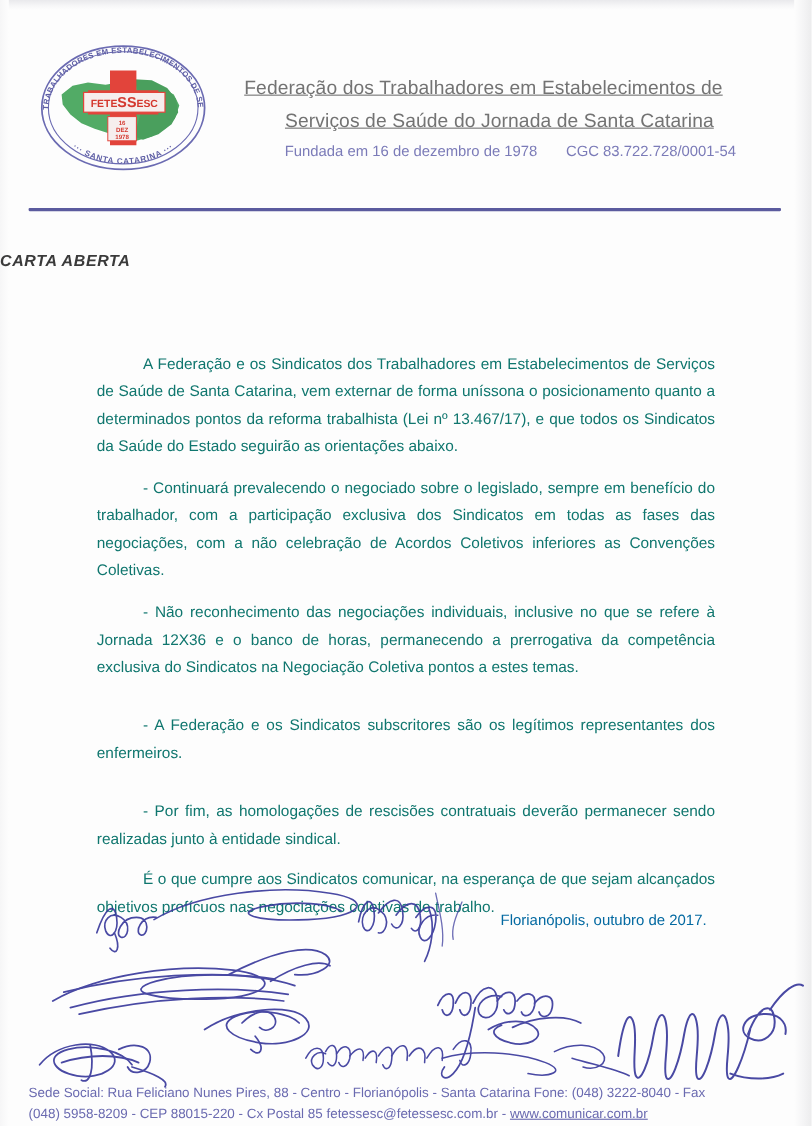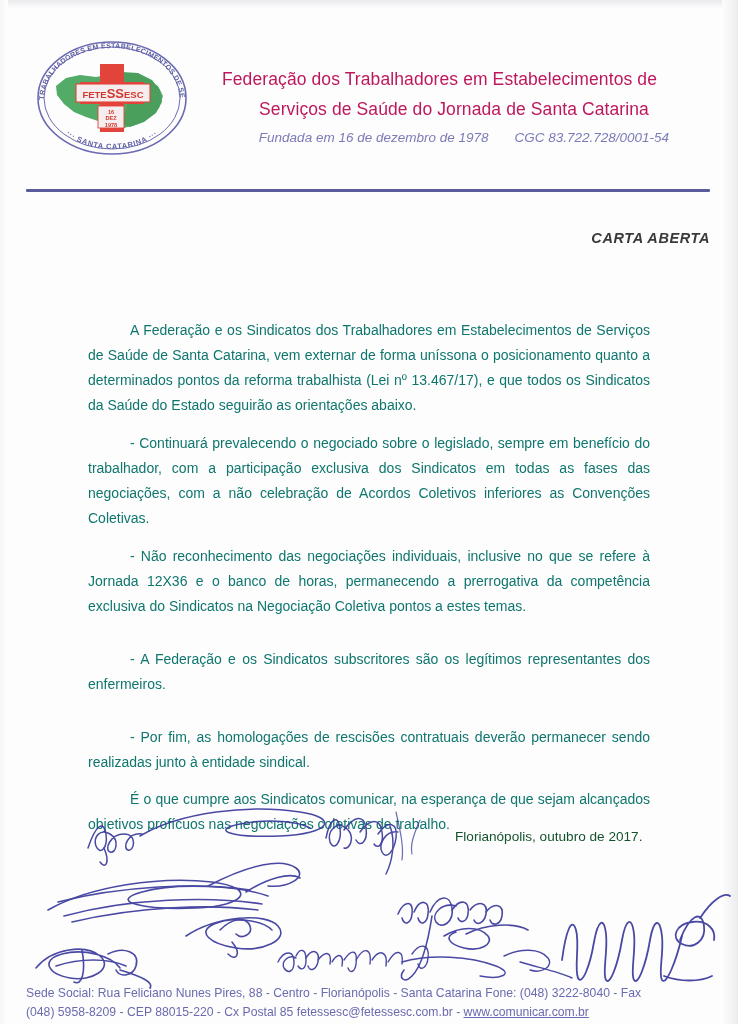--- a/index.html
+++ b/index.html
@@ -43,55 +43,55 @@
     width: 172px; height: 118px;
   }
   #org-titles {
     position: absolute;
     left: 214px; top: 34px;
     width: 500px;
   }
   .org-line {
     font-size: 17.5px;
     line-height: 30px;
-    color: #be185d;
+    color: #737373;
     white-space: nowrap;
     letter-spacing: .1px;
+    text-decoration: underline;
   }
   #org-line-1 { text-align: left; padding-left: 8px; }
   #org-line-2 { text-align: center; padding-right: 20px; }
   #founded-row {
     position: absolute;
     left: 214px; top: 100px;
     width: 500px;
     display: flex;
     justify-content: center;
     gap: 26px;
     padding-right: 18px;
   }
   .founded-text {
     font-size: 13.5px;
-    font-style: italic;
     color: #7b7bb8;
     white-space: nowrap;
   }
   #header-rule {
     position: absolute;
     left: 26px; top: 159px;
     width: 684px; height: 3px;
     background: #5b5b9e;
     border-radius: 1px;
   }
 
   
   #doc-title {
     position: absolute;
     left: 0; top: 230px;
     width: 738px;
-    text-align: right;
+    text-align: left;
     font-size: 14.5px;
     font-style: italic;
     font-weight: 600;
     letter-spacing: .6px;
     color: #3a3a3a;
     padding-right: 28px;
     box-sizing: border-box;
   }
 
   
@@ -109,21 +109,21 @@
     color: #0f766e;
   }
   .para.tight { margin-bottom: 12px; margin-top: 28px; }
 
   
   #date-line {
     position: absolute;
     left: 455px; top: 827px;
     font-size: 13.6px;
     line-height: 20px;
-    color: #14532d;
+    color: #0369a1;
     white-space: nowrap;
   }
 
   
   #signatures {
     position: absolute;
     left: 0; top: 790px;
     width: 738px; height: 200px;
     pointer-events: none;
   }

